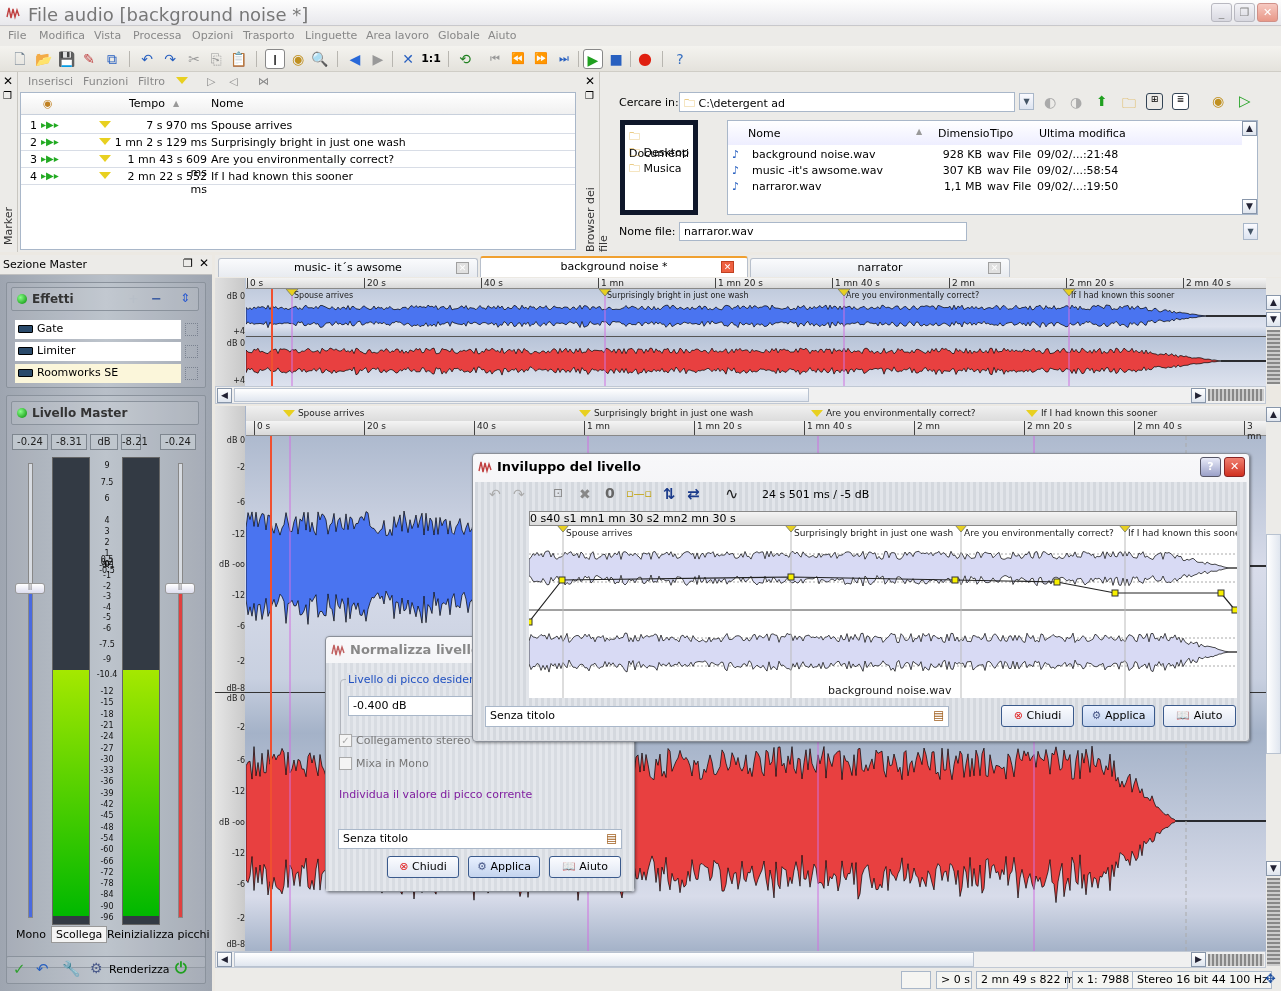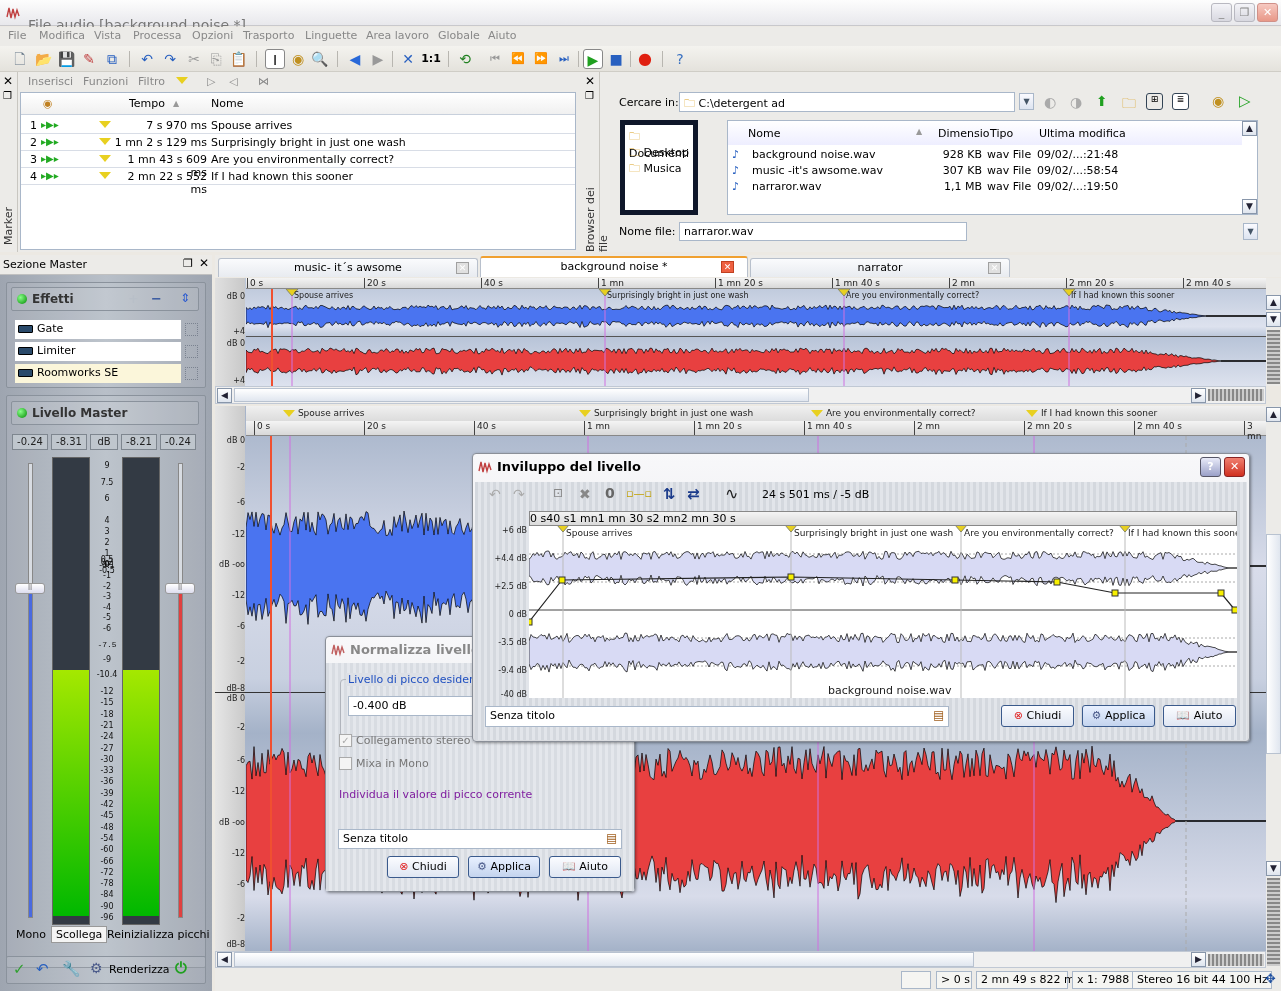--- a/index.html
+++ b/index.html
@@ -1,20 +1,20 @@
 <!DOCTYPE html>
 <html><head>
 <meta charset="utf-8">
 <style>
 *{box-sizing:border-box;margin:0;padding:0}
 body{width:1281px;height:991px;overflow:hidden;background:#ece9e3;font-family:"DejaVu Sans",sans-serif;font-size:11px;color:#000;position:relative}
 .abs{position:absolute}
 
 #titlebar{left:0;top:0;width:1281px;height:26px;background:linear-gradient(#fdfdfd,#e8e8ec);border-bottom:1px solid #c8c8cc}
-#titlebar .ttl{left:28px;top:17px;font-size:14px;color:#777}
+#titlebar .ttl{left:28px;top:4px;font-size:18px;color:#777}
 #titlebar .logo{left:6px;top:5px;width:16px;height:16px}
 .winbtn{top:3px;width:21px;height:19px;border:1px solid #b8b8c0;border-radius:3px;background:linear-gradient(#f4f4f8,#d8d8e0);color:#888;font-size:11px;text-align:center;line-height:17px}
 .winbtn.close{background:linear-gradient(#f6c8c0,#e89888);color:#fff;border-color:#d09088}
 
 #menubar{left:0;top:27px;width:1281px;height:19px;background:#ecebe8}
 #menubar span{position:absolute;top:2px;font-size:11px;color:#888}
 
 #toolbar{left:0;top:46px;width:1281px;height:26px;background:linear-gradient(#f4f3ef,#e4e2dc);border-bottom:1px solid #cfcdc6}
 .tb{position:absolute;top:3px;width:20px;height:20px;text-align:center;line-height:20px;font-size:14px}
 .tbsep{position:absolute;top:5px;width:1px;height:16px;background:#b8b6b0}
@@ -279,21 +279,21 @@
   <div class="fxbox" style="top:112px"></div>
 
   <div class="grpbox" style="left:6px;top:140px;width:200px;height:573px"></div>
   <div class="grpbox" style="left:11px;top:146px;width:188px;height:24px"></div>
   <span class="abs" style="left:17px;top:153px;width:10px;height:10px;border-radius:5px;background:radial-gradient(circle at 35% 35%,#8f8,#080)"></span>
   <span class="abs" style="left:32px;top:151px;font-weight:bold;font-size:12px;color:#333">Livello Master</span>
 
   <div class="mval" style="left:12px;width:36px;top:179px">-0.24</div>
   <div class="mval" style="left:51px;width:36px;top:179px">-8.31</div>
   <div class="mval" style="left:90px;width:28px;top:179px">dB</div>
-  <div class="mval" style="left:121px;width:36px;top:179px">-8.21</div>
+  <div class="mval" style="left:121px;width:20px;top:179px">-8.21</div>
   <div class="mval" style="left:160px;width:36px;top:179px">-0.24</div>
 
   <div class="fader" style="left:28px;top:208px;height:455px;background:linear-gradient(#d8dce2 0 27%,#4a6ae0 27%)"></div>
   <div class="knob" style="left:15px;top:328px">⠿</div>
   <div class="fader" style="left:178px;top:208px;height:455px;background:linear-gradient(#d8dce2 0 27%,#e04040 27%)"></div>
   <div class="knob" style="left:165px;top:328px">⠿</div>
 
   <div class="meter" style="left:52px;top:202px;height:468px">
     <div class="meterfill" id="mfL" style="height: 246.099px;"></div>
   </div>
@@ -312,21 +312,21 @@
       <span style="top: 101.23px;">0.2</span>
       <span style="top: 103.44px; font-weight: bold;">0</span>
       <span style="top: 104.495px;">-0.1</span>
       <span style="top: 108.713px;">-0.5</span>
       <span style="top: 113.987px;">-1</span>
       <span style="top: 124.533px;">-2</span>
       <span style="top: 135.08px;">-3</span>
       <span style="top: 145.627px;">-4</span>
       <span style="top: 156.173px;">-5</span>
       <span style="top: 166.72px;">-6</span>
-      <span style="top: 182.54px; font-family: Liberation Mono, monospace;">-7.5</span>
+      <span style="top: 182.54px;">-7.5</span>
       <span style="top: 198.36px;">-9</span>
       <span style="top: 213.125px;">-10.4</span>
       <span style="top: 230px;">-12</span>
       <span style="top: 241.3px;">-15</span>
       <span style="top: 252.6px;">-18</span>
       <span style="top: 263.9px;">-21</span>
       <span style="top: 275.2px;">-24</span>
       <span style="top: 286.5px;">-27</span>
       <span style="top: 297.8px;">-30</span>
       <span style="top: 309.1px;">-33</span>
@@ -524,29 +524,20 @@
   <span class="abs" style="left:80px;top:32px;color:#888;font-size:12px">⊡</span>
   <span class="abs" style="left:106px;top:32px;color:#888;font-size:14px">✖</span>
   <span class="abs" style="left:132px;top:31px;color:#666;font-size:14px;font-weight:bold">0</span>
   <span class="abs" style="left:153px;top:33px;color:#c0a000;font-size:11px">▫—▫</span>
   <span class="abs" style="left:190px;top:31px;color:#1a3a8a;font-size:15px;font-weight:bold">⇅</span>
   <span class="abs" style="left:214px;top:31px;color:#1a3a8a;font-size:15px;font-weight:bold">⇄</span>
   <span class="abs" style="left:252px;top:30px;color:#222;font-size:16px">∿</span>
   <span class="abs" style="left:289px;top:34px">24 s 501 ms / -5 dB</span>
 
   <div class="abs" id="envRuler" style="left:56px;top:57px;width:708px;height:15px;background:linear-gradient(#f4f4f4,#dadada);border:1px solid #888"><span style="left: 0px;">0 s</span><span style="left: 124px;">40 s</span><span style="left: 248px;">1 mn</span><span style="left: 372px;">1 mn 30 s</span><span style="left: 496px;">2 mn</span><span style="left: 620px;">2 mn 30 s</span></div>
-  <div class="abs" id="envDb" style="left:2px;top:72px;width:54px;height:172px">
-    <span class="dblab" style="left:16px;width:36px;top:0">+6 dB</span>
-    <span class="dblab" style="left:16px;width:36px;top:28px">+4.4 dB</span>
-    <span class="dblab" style="left:16px;width:36px;top:56px">+2.5 dB</span>
-    <span class="dblab" style="left:16px;width:36px;top:84px">0 dB</span>
-    <span class="dblab" style="left:16px;width:36px;top:112px">-3.5 dB</span>
-    <span class="dblab" style="left:16px;width:36px;top:140px">-9.4 dB</span>
-    <span class="dblab" style="left:16px;width:36px;top:164px">-40 dB</span>
-  </div>
   <svg class="abs" id="envSvg" style="left:56px;top:72px;background:#fff" width="708" height="172">
       <line x1="0" y1="28" x2="708" y2="28" stroke="#aaa" stroke-dasharray="2,2"></line>
       <line x1="0" y1="56" x2="708" y2="56" stroke="#aaa" stroke-dasharray="2,2"></line>
       <line x1="0" y1="112" x2="708" y2="112" stroke="#aaa" stroke-dasharray="2,2"></line>
       <line x1="0" y1="140" x2="708" y2="140" stroke="#aaa" stroke-dasharray="2,2"></line>
       <line x1="0" y1="84" x2="708" y2="84" stroke="#444" stroke-width="1"></line>
       <polygon points="0,33.1 2,31.4 4,27.6 6,29.4 8,26.4 10,29.6 12,27.6 14,31.0 16,26.1 18,25.0 20,25.2 22,31.0 24,27.2 26,31.9 28,33.3 30,31.4 32,31.0 34,29.9 36,26.2 38,28.4 40,26.7 42,25.7 44,29.5 46,29.2 48,27.3 50,31.8 52,26.0 54,28.0 56,32.2 58,31.5 60,33.5 62,27.9 64,25.7 66,32.5 68,33.2 70,31.4 72,30.5 74,28.2 76,28.6 78,33.4 80,27.0 82,31.5 84,29.8 86,26.9 88,28.9 90,25.3 92,33.4 94,26.3 96,25.6 98,26.8 100,29.5 102,27.9 104,29.7 106,27.1 108,29.3 110,30.9 112,33.3 114,27.0 116,27.3 118,28.2 120,26.7 122,33.3 124,26.0 126,25.5 128,29.0 130,32.4 132,29.1 134,28.5 136,27.6 138,26.1 140,29.1 142,25.7 144,30.8 146,27.9 148,32.3 150,31.9 152,30.5 154,27.7 156,26.3 158,25.6 160,26.0 162,28.4 164,27.4 166,32.9 168,26.9 170,33.1 172,28.5 174,27.2 176,31.3 178,27.1 180,26.7 182,27.7 184,25.7 186,31.1 188,27.9 190,30.1 192,28.8 194,29.2 196,28.8 198,25.8 200,28.7 202,27.7 204,27.5 206,32.0 208,32.3 210,31.2 212,27.8 214,31.3 216,25.5 218,30.4 220,30.4 222,33.1 224,28.2 226,26.7 228,25.7 230,27.1 232,26.0 234,25.9 236,32.7 238,25.3 240,30.9 242,25.2 244,30.4 246,29.4 248,27.2 250,29.9 252,27.0 254,27.4 256,29.5 258,29.5 260,31.4 262,26.3 264,25.4 266,27.9 268,26.0 270,28.9 272,31.2 274,25.8 276,28.7 278,29.8 280,31.3 282,30.5 284,29.4 286,31.3 288,31.4 290,27.2 292,31.3 294,28.7 296,28.8 298,28.6 300,27.9 302,31.5 304,28.8 306,26.2 308,32.4 310,29.1 312,29.3 314,28.6 316,26.6 318,25.9 320,25.9 322,27.0 324,30.2 326,29.9 328,27.5 330,30.7 332,29.2 334,25.3 336,33.2 338,29.5 340,26.0 342,26.3 344,28.0 346,26.7 348,32.8 350,30.4 352,33.2 354,32.7 356,25.3 358,25.6 360,31.7 362,26.9 364,26.6 366,27.1 368,32.3 370,33.3 372,32.9 374,30.3 376,26.0 378,29.3 380,26.4 382,27.2 384,30.6 386,26.4 388,25.6 390,25.3 392,27.5 394,27.0 396,27.6 398,26.7 400,28.5 402,26.3 404,29.8 406,27.2 408,26.9 410,25.4 412,28.8 414,26.6 416,27.7 418,30.5 420,31.2 422,25.3 424,29.4 426,29.2 428,32.5 430,31.3 432,26.4 434,29.4 436,33.2 438,28.3 440,30.1 442,32.4 444,32.2 446,31.8 448,25.9 450,26.8 452,31.7 454,28.1 456,26.1 458,27.0 460,27.5 462,27.5 464,31.8 466,29.8 468,27.9 470,26.4 472,32.2 474,33.2 476,33.2 478,31.9 480,31.9 482,32.6 484,25.9 486,29.8 488,30.2 490,28.6 492,32.4 494,31.6 496,28.4 498,28.6 500,25.5 502,31.2 504,32.3 506,26.2 508,25.6 510,32.4 512,30.7 514,25.7 516,25.9 518,27.7 520,28.8 522,27.1 524,31.4 526,31.9 528,33.1 530,30.5 532,32.2 534,32.5 536,30.6 538,27.0 540,31.1 542,28.9 544,30.3 546,25.9 548,31.0 550,30.9 552,31.3 554,25.6 556,25.9 558,27.2 560,27.0 562,29.5 564,28.0 566,32.2 568,30.3 570,30.8 572,29.9 574,25.6 576,32.6 578,25.9 580,29.4 582,30.8 584,25.6 586,30.4 588,30.9 590,26.4 592,25.9 594,30.2 596,25.4 598,30.0 600,25.8 602,28.3 604,31.3 606,31.8 608,32.1 610,27.0 612,28.5 614,25.7 616,31.3 618,30.0 620,31.6 622,32.8 624,33.5 626,30.0 628,28.7 630,27.5 632,26.7 634,33.3 636,26.4 638,27.1 640,26.5 642,27.8 644,29.5 646,32.3 648,29.2 650,30.6 652,30.4 654,34.4 656,34.6 658,33.2 660,34.2 662,33.1 664,32.3 666,33.9 668,36.0 670,36.4 672,36.3 674,36.3 676,38.4 678,36.0 680,37.3 682,38.3 684,38.5 686,38.1 688,38.9 690,39.7 692,39.9 694,40.7 696,41.2 698,41.6 700,42.0 702,42.0 704,42.0 706,42.0 708,42.0 708,42.0 706,42.0 704,42.0 702,42.0 700,42.0 698,42.4 696,42.8 694,43.3 692,44.0 690,43.8 688,45.2 686,45.2 684,45.3 682,45.0 680,46.6 678,47.6 676,45.1 674,46.6 672,47.9 670,46.5 668,48.2 666,48.8 664,49.7 662,50.9 660,48.6 658,51.3 656,48.7 654,49.2 652,52.2 650,52.6 648,55.2 646,52.3 644,54.3 642,56.6 640,56.0 638,56.6 636,54.7 634,50.0 632,54.3 630,55.0 628,55.1 626,53.4 624,49.6 622,51.4 620,52.8 618,53.6 616,52.0 614,57.4 612,56.1 610,55.4 608,50.8 606,52.3 604,50.8 602,56.6 600,59.7 598,53.0 596,59.7 594,52.1 592,59.3 590,59.1 588,51.1 586,52.3 584,59.4 582,52.0 580,53.1 578,55.9 576,50.9 574,57.3 572,53.9 570,52.2 568,53.0 566,52.2 564,55.5 562,52.2 560,55.9 558,57.0 556,59.0 554,55.8 552,52.4 550,52.7 548,52.9 546,58.3 544,54.0 542,54.8 540,53.6 538,55.0 536,53.2 534,51.5 532,51.4 530,52.6 528,51.3 526,51.3 524,52.5 522,58.0 520,54.5 518,57.6 516,58.2 514,57.2 512,51.3 510,52.0 508,59.8 506,57.6 504,52.3 502,52.7 500,56.5 498,55.3 496,53.9 494,52.4 492,51.7 490,54.4 488,53.3 486,54.6 484,58.5 482,50.8 480,51.6 478,50.1 476,49.5 474,50.5 472,52.1 470,56.1 468,55.7 466,54.6 464,51.9 462,54.8 460,56.5 458,56.7 456,56.1 454,53.5 452,50.4 450,55.6 448,58.3 446,52.1 444,52.7 442,50.4 440,54.9 438,56.9 436,49.8 434,54.8 432,58.9 430,52.4 428,51.3 426,54.5 424,54.8 422,56.4 420,52.4 418,52.7 416,54.7 414,56.6 412,53.9 410,57.5 408,54.6 406,54.4 404,53.2 402,54.8 400,54.7 398,57.7 396,57.7 394,54.1 392,54.6 390,58.1 388,57.3 386,56.7 384,52.7 382,55.8 380,55.2 378,53.5 376,57.8 374,54.7 372,51.8 370,50.7 368,51.2 366,57.5 364,55.8 362,56.2 360,52.3 358,55.8 356,58.2 354,50.0 352,51.3 350,52.7 348,49.5 346,54.7 344,56.1 342,58.7 340,57.6 338,52.4 336,50.0 334,60.0 332,53.2 330,51.7 328,57.1 326,54.8 324,51.5 322,58.1 320,57.5 318,57.2 316,58.5 314,52.7 312,53.2 310,54.1 308,52.3 306,55.0 304,53.3 302,53.2 300,55.5 298,56.0 296,55.2 294,53.8 292,53.7 290,57.8 288,50.6 286,51.8 284,52.9 282,52.8 280,52.6 278,52.8 276,53.5 274,57.2 272,53.2 270,56.2 268,57.1 266,55.0 264,56.9 262,56.4 260,53.0 258,52.2 256,55.2 254,56.4 252,57.3 250,53.5 248,56.2 246,52.5 244,51.4 242,56.5 240,53.5 238,56.0 236,50.3 234,57.1 232,56.9 230,56.4 228,59.0 226,57.0 224,55.3 222,50.3 220,52.5 218,54.8 216,55.7 214,51.5 212,55.5 210,52.0 208,50.1 206,52.5 204,53.8 202,55.5 200,54.9 198,58.2 196,52.7 194,53.7 192,56.2 190,53.4 188,57.4 186,52.5 184,57.6 182,53.6 180,54.8 178,57.2 176,51.1 174,55.5 172,56.2 170,49.3 168,58.5 166,50.6 164,55.5 162,55.0 160,56.4 158,59.4 156,58.0 154,53.8 152,51.5 150,51.0 148,50.8 146,56.5 144,53.7 142,59.3 140,54.2 138,54.8 136,54.5 134,52.8 132,54.4 130,50.1 128,56.2 126,55.5 124,56.2 122,49.0 120,55.2 118,54.3 116,57.5 114,57.2 112,51.3 110,51.3 108,52.9 106,56.8 104,53.6 102,54.7 100,53.1 98,57.0 96,59.0 94,56.9 92,49.3 90,56.5 88,56.1 86,58.0 84,53.0 82,51.0 80,55.3 78,50.9 76,52.9 74,53.7 72,51.9 70,50.8 68,49.4 66,50.5 64,55.2 62,57.0 60,50.6 58,52.0 56,50.1 54,53.6 52,55.7 50,51.2 48,54.4 46,55.2 44,53.4 42,57.6 40,58.3 38,56.5 36,59.0 34,52.4 32,52.3 30,53.5 28,50.1 26,52.6 24,55.1 22,51.4 20,58.5 18,58.8 16,55.5 14,52.5 12,56.2 10,55.6 8,55.2 6,55.7 4,55.2 2,51.3 0,49.8 " fill="#d8daf4" stroke="#000" stroke-width="0.7"></polygon>
       <polygon points="0,115.3 2,108.5 4,111.0 6,111.3 8,112.3 10,110.6 12,108.5 14,109.9 16,109.3 18,113.2 20,107.6 22,113.3 24,112.7 26,111.6 28,110.0 30,113.3 32,109.5 34,115.3 36,111.9 38,107.4 40,116.4 42,114.8 44,111.8 46,110.2 48,109.4 50,109.9 52,112.6 54,111.4 56,108.1 58,110.8 60,108.3 62,112.7 64,111.2 66,115.8 68,111.1 70,110.7 72,111.7 74,109.5 76,115.5 78,112.0 80,114.4 82,113.0 84,113.4 86,113.0 88,109.6 90,112.8 92,111.8 94,111.5 96,107.0 98,107.4 100,115.6 102,111.9 104,115.8 106,109.3 108,114.7 110,114.8 112,108.3 114,112.4 116,110.7 118,109.5 120,111.1 122,109.9 124,109.8 126,107.9 128,109.1 130,115.4 132,109.0 134,114.8 136,113.7 138,111.2 140,114.2 142,111.0 144,111.4 146,113.7 148,113.7 150,115.9 152,110.2 154,109.1 156,112.0 158,109.8 160,113.1 162,115.6 164,109.6 166,112.9 168,114.1 170,115.8 172,114.9 174,113.6 176,115.8 178,115.9 180,111.2 182,115.8 184,112.8 186,113.0 188,112.8 190,111.9 192,116.0 194,113.0 196,110.1 198,107.5 200,113.3 202,113.6 204,112.8 206,110.5 208,109.8 210,109.8 212,111.0 214,114.5 216,114.2 218,111.6 220,115.1 222,113.4 224,109.1 226,108.4 228,113.7 230,109.8 232,110.2 234,112.1 236,110.7 238,107.9 240,114.7 242,108.4 244,107.8 246,109.0 248,109.4 250,116.3 252,110.8 254,110.5 256,111.1 258,107.4 260,108.5 262,108.1 264,114.6 266,109.8 268,113.6 270,110.3 272,111.2 274,115.0 276,110.3 278,109.5 280,109.1 282,111.5 284,111.0 286,111.7 288,110.6 290,112.6 292,110.2 294,114.1 296,111.2 298,110.9 300,109.2 302,113.0 304,110.6 306,111.7 308,114.9 310,115.7 312,109.1 314,113.7 316,113.5 318,107.6 320,115.7 322,110.3 324,113.6 326,108.4 328,112.5 330,114.4 332,107.5 334,107.3 336,116.4 338,109.8 340,110.7 342,116.3 344,112.2 346,110.0 348,111.0 350,111.6 352,111.5 354,116.4 356,114.1 358,112.0 360,110.3 362,107.3 364,108.4 366,108.4 368,116.4 370,116.5 372,107.7 374,109.8 376,114.1 378,114.5 380,112.7 382,107.6 384,116.1 386,112.6 388,112.7 390,109.3 392,115.7 394,107.4 396,110.1 398,109.4 400,107.5 402,115.1 404,109.6 406,109.8 408,111.8 410,112.9 412,111.1 414,115.9 416,116.4 418,108.2 420,114.9 422,107.3 424,107.6 426,115.0 428,111.0 430,115.5 432,113.0 434,114.7 436,109.8 438,115.4 440,115.4 442,115.7 444,109.5 446,109.8 448,111.2 450,111.0 452,113.8 454,112.1 456,107.3 458,114.7 460,115.2 462,114.3 464,109.4 466,107.8 468,109.7 470,113.6 472,115.2 474,109.4 476,114.8 478,115.4 480,110.3 482,109.8 484,114.6 486,109.2 488,114.3 490,109.6 492,112.4 494,115.7 496,116.4 498,107.2 500,110.9 502,112.7 504,109.5 506,115.7 508,114.3 510,116.1 512,107.9 514,108.7 516,114.4 518,112.9 520,111.6 522,110.6 524,108.5 526,110.3 528,111.1 530,110.4 532,111.3 534,112.8 536,115.7 538,111.3 540,112.5 542,111.5 544,107.1 546,116.5 548,113.7 550,114.7 552,112.1 554,109.7 556,111.7 558,115.2 560,115.3 562,114.2 564,113.1 566,108.3 568,109.3 570,112.1 572,114.1 574,113.0 576,109.1 578,110.4 580,112.6 582,110.5 584,113.2 586,114.3 588,112.9 590,109.7 592,115.1 594,113.4 596,115.8 598,111.7 600,108.7 602,109.4 604,110.6 606,114.6 608,115.7 610,108.4 612,108.9 614,112.5 616,111.7 618,107.6 620,115.8 622,107.6 624,107.5 626,112.9 628,112.1 630,114.8 632,110.0 634,112.4 636,107.4 638,113.6 640,114.9 642,111.2 644,111.9 646,108.9 648,113.8 650,111.2 652,116.4 654,112.2 656,115.8 658,117.3 660,118.5 662,115.7 664,117.7 666,116.9 668,116.1 670,121.1 672,118.2 674,119.7 676,120.8 678,120.1 680,120.4 682,120.8 684,121.4 686,121.6 688,122.8 690,123.6 692,124.1 694,124.7 696,125.3 698,125.5 700,126.0 702,126.0 704,126.0 706,126.0 708,126.0 708,126.0 706,126.0 704,126.0 702,126.0 700,126.0 698,126.4 696,126.7 694,127.1 692,128.0 690,128.0 688,129.2 686,129.5 684,130.8 682,130.4 680,131.3 678,131.6 676,130.7 674,132.7 672,132.3 670,131.2 668,136.4 666,136.0 664,133.6 662,137.2 660,132.1 658,134.4 656,137.1 654,140.6 652,133.8 650,140.2 648,136.2 646,142.3 644,138.6 642,140.0 640,137.0 638,139.5 636,144.3 634,137.4 632,139.6 630,135.6 628,139.5 626,138.8 624,145.6 622,144.5 620,136.8 618,142.3 616,138.0 614,139.7 612,140.5 610,142.9 608,136.6 606,135.6 604,141.3 602,142.8 600,144.5 598,137.6 596,134.7 594,136.3 592,136.2 590,143.2 588,137.8 586,137.1 584,137.9 582,140.3 580,140.3 578,141.0 576,143.9 574,137.3 572,138.7 570,139.0 568,140.7 566,140.6 564,139.5 562,137.6 560,137.3 558,136.6 556,141.5 554,143.0 552,139.2 550,138.3 548,138.3 546,134.1 544,142.7 542,137.9 540,137.9 538,140.4 536,136.3 534,138.3 532,140.3 530,139.2 528,139.8 526,142.6 524,141.0 522,142.1 520,138.2 518,138.2 516,136.4 514,140.4 512,143.5 510,135.7 508,136.6 506,134.9 504,140.7 502,139.2 500,138.6 498,141.7 496,135.3 494,136.9 492,139.7 490,142.9 488,136.1 486,143.0 484,135.2 482,142.5 480,142.4 478,137.4 476,135.4 474,142.7 472,135.0 470,136.2 468,139.1 466,142.3 464,140.5 462,136.9 460,135.3 458,136.0 456,144.5 454,138.6 452,139.0 450,139.1 448,140.2 446,142.3 444,144.0 442,135.4 440,135.7 438,135.9 436,141.6 434,137.0 432,137.9 430,136.5 428,138.2 426,136.2 424,143.4 422,142.9 420,135.6 418,143.5 416,134.3 414,135.5 412,141.2 410,137.6 408,140.8 406,141.5 404,140.4 402,137.7 400,144.2 398,143.0 396,140.8 394,144.8 392,135.7 390,139.7 388,138.4 386,137.0 384,135.4 382,143.7 380,137.5 378,136.3 376,137.7 374,141.8 372,142.2 370,134.5 368,136.0 366,145.3 364,142.0 362,144.3 360,139.3 358,138.9 356,137.6 354,134.8 352,138.0 350,139.6 348,139.9 346,139.3 344,140.7 342,136.3 340,138.8 338,141.6 336,135.0 334,145.3 332,141.1 330,137.9 328,140.0 326,140.7 324,137.9 322,142.2 320,135.4 318,142.9 316,137.5 314,137.9 312,139.7 310,135.4 308,135.7 306,137.8 304,139.8 302,137.0 300,140.8 298,142.3 296,142.1 294,136.3 292,142.7 290,137.8 288,140.9 286,140.8 284,141.8 282,137.8 280,141.4 278,140.6 276,139.9 274,135.7 272,139.0 270,143.1 268,136.6 266,141.1 264,137.7 262,144.3 260,142.6 258,142.6 256,140.7 254,139.0 252,139.5 250,135.2 248,144.0 246,141.5 244,140.6 242,143.6 240,135.8 238,145.1 236,142.5 234,139.3 232,141.9 230,140.8 228,139.1 226,141.1 224,143.3 222,136.4 220,134.8 218,140.3 216,137.8 214,138.1 212,141.3 210,140.8 208,140.5 206,141.8 204,139.8 202,136.3 200,137.2 198,144.8 196,143.0 194,136.4 192,136.1 190,138.7 188,139.1 186,138.3 184,136.9 182,136.6 180,141.0 178,136.7 176,134.8 174,136.0 172,135.8 170,135.5 168,135.9 166,136.6 164,140.4 162,136.2 160,139.3 158,140.4 156,138.1 154,140.2 152,139.6 150,135.9 148,139.0 146,138.2 144,139.6 142,140.5 140,136.6 138,139.4 136,139.3 134,137.9 132,139.8 130,136.4 128,144.3 126,141.3 124,140.4 122,140.1 120,139.6 118,142.2 116,140.2 114,138.4 112,141.6 110,135.5 108,137.7 106,144.0 104,134.5 102,138.7 100,135.0 98,146.0 96,144.7 94,141.3 92,138.6 90,138.0 88,141.5 86,139.8 84,136.8 82,139.3 80,136.4 78,140.6 76,135.5 74,140.8 72,141.0 70,142.6 68,140.4 66,137.2 64,138.7 62,139.3 60,144.9 58,141.7 56,141.9 54,138.7 52,138.1 50,139.6 48,142.7 46,141.3 44,141.2 42,138.0 40,134.0 38,141.8 36,139.6 34,136.6 32,142.5 30,137.3 28,142.8 26,137.7 24,140.0 22,137.5 20,146.1 18,139.3 16,143.7 14,139.4 12,144.4 10,138.5 8,137.5 6,140.7 4,140.4 2,143.6 0,137.6 " fill="#d8daf4" stroke="#000" stroke-width="0.7"></polygon>
       <line x1="34" y1="0" x2="34" y2="172" stroke="#bbb"></line>
       <polygon points="28,-1 40,-1 34,6" fill="#e8d020" stroke="#886"></polygon>

